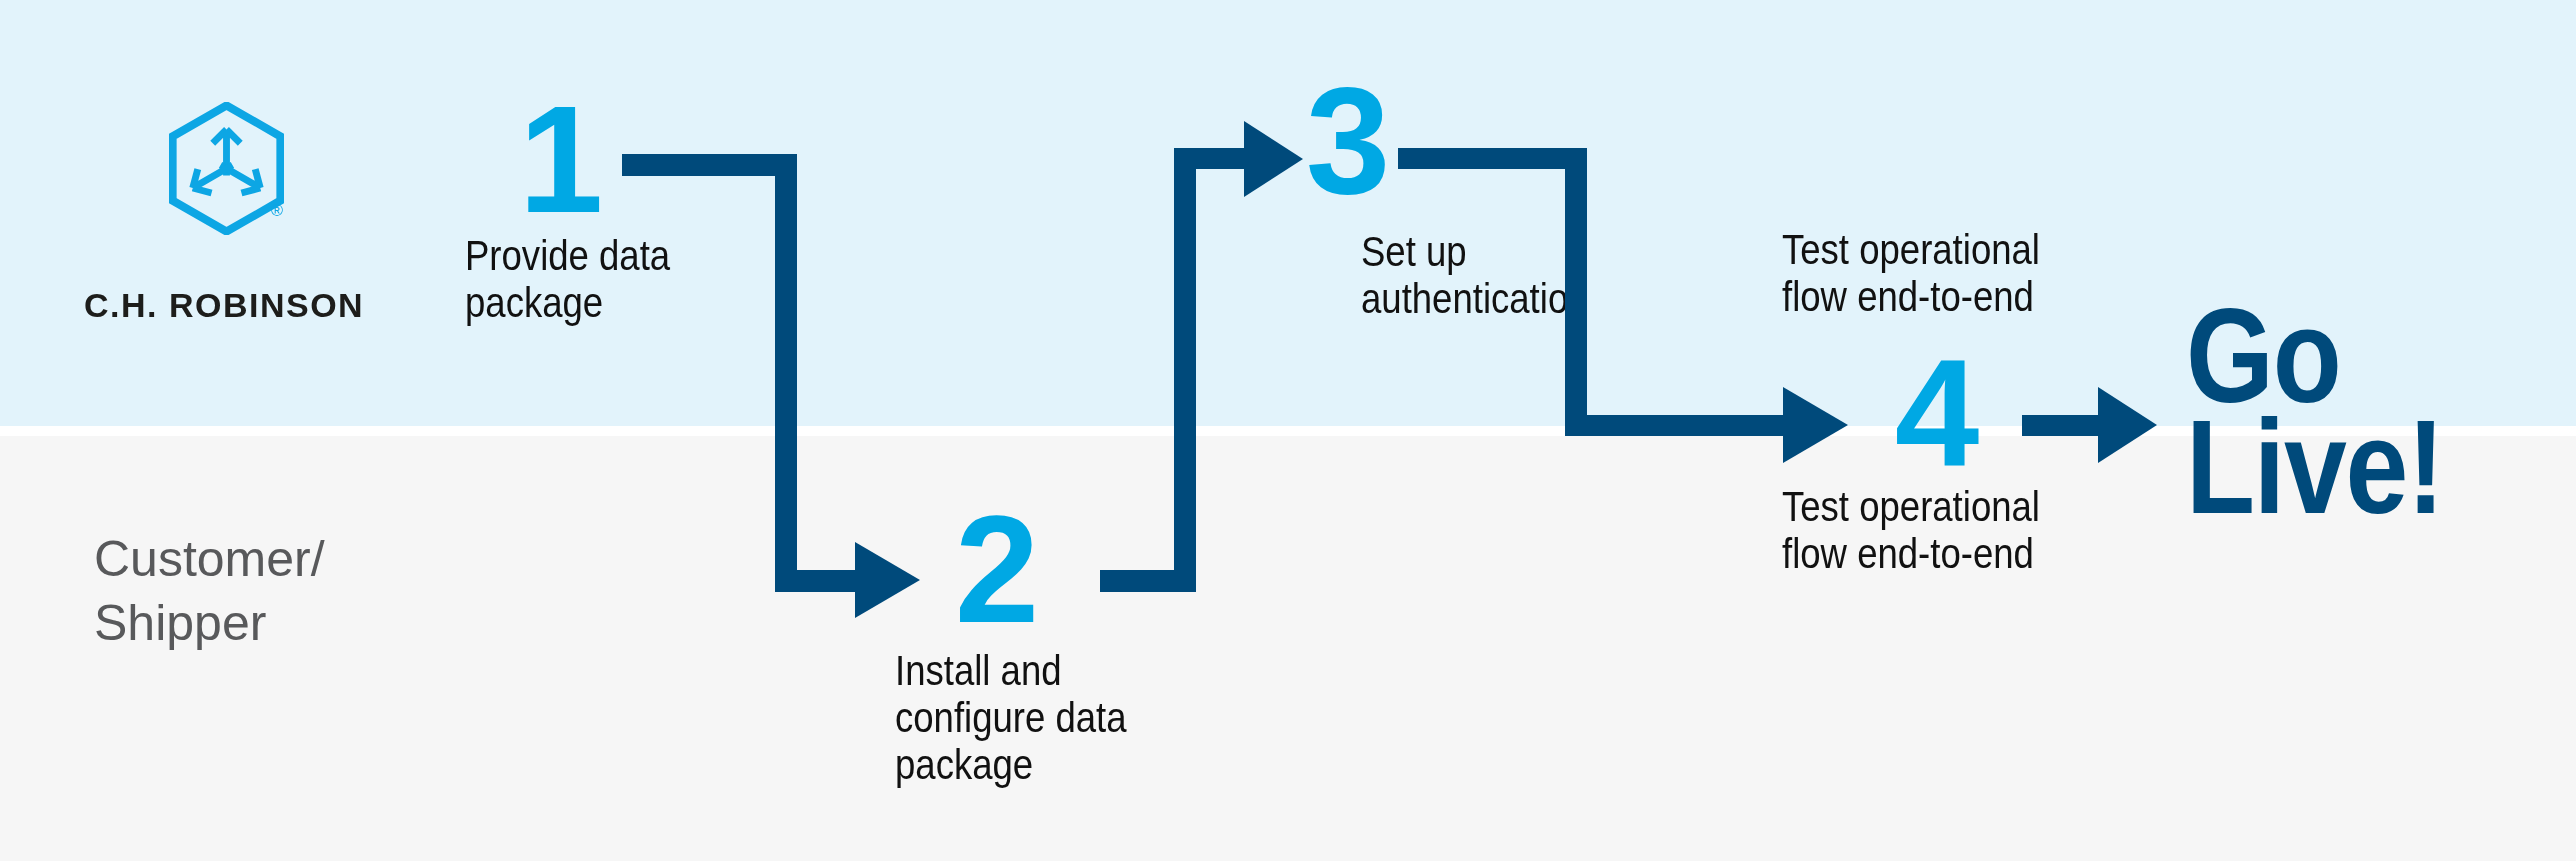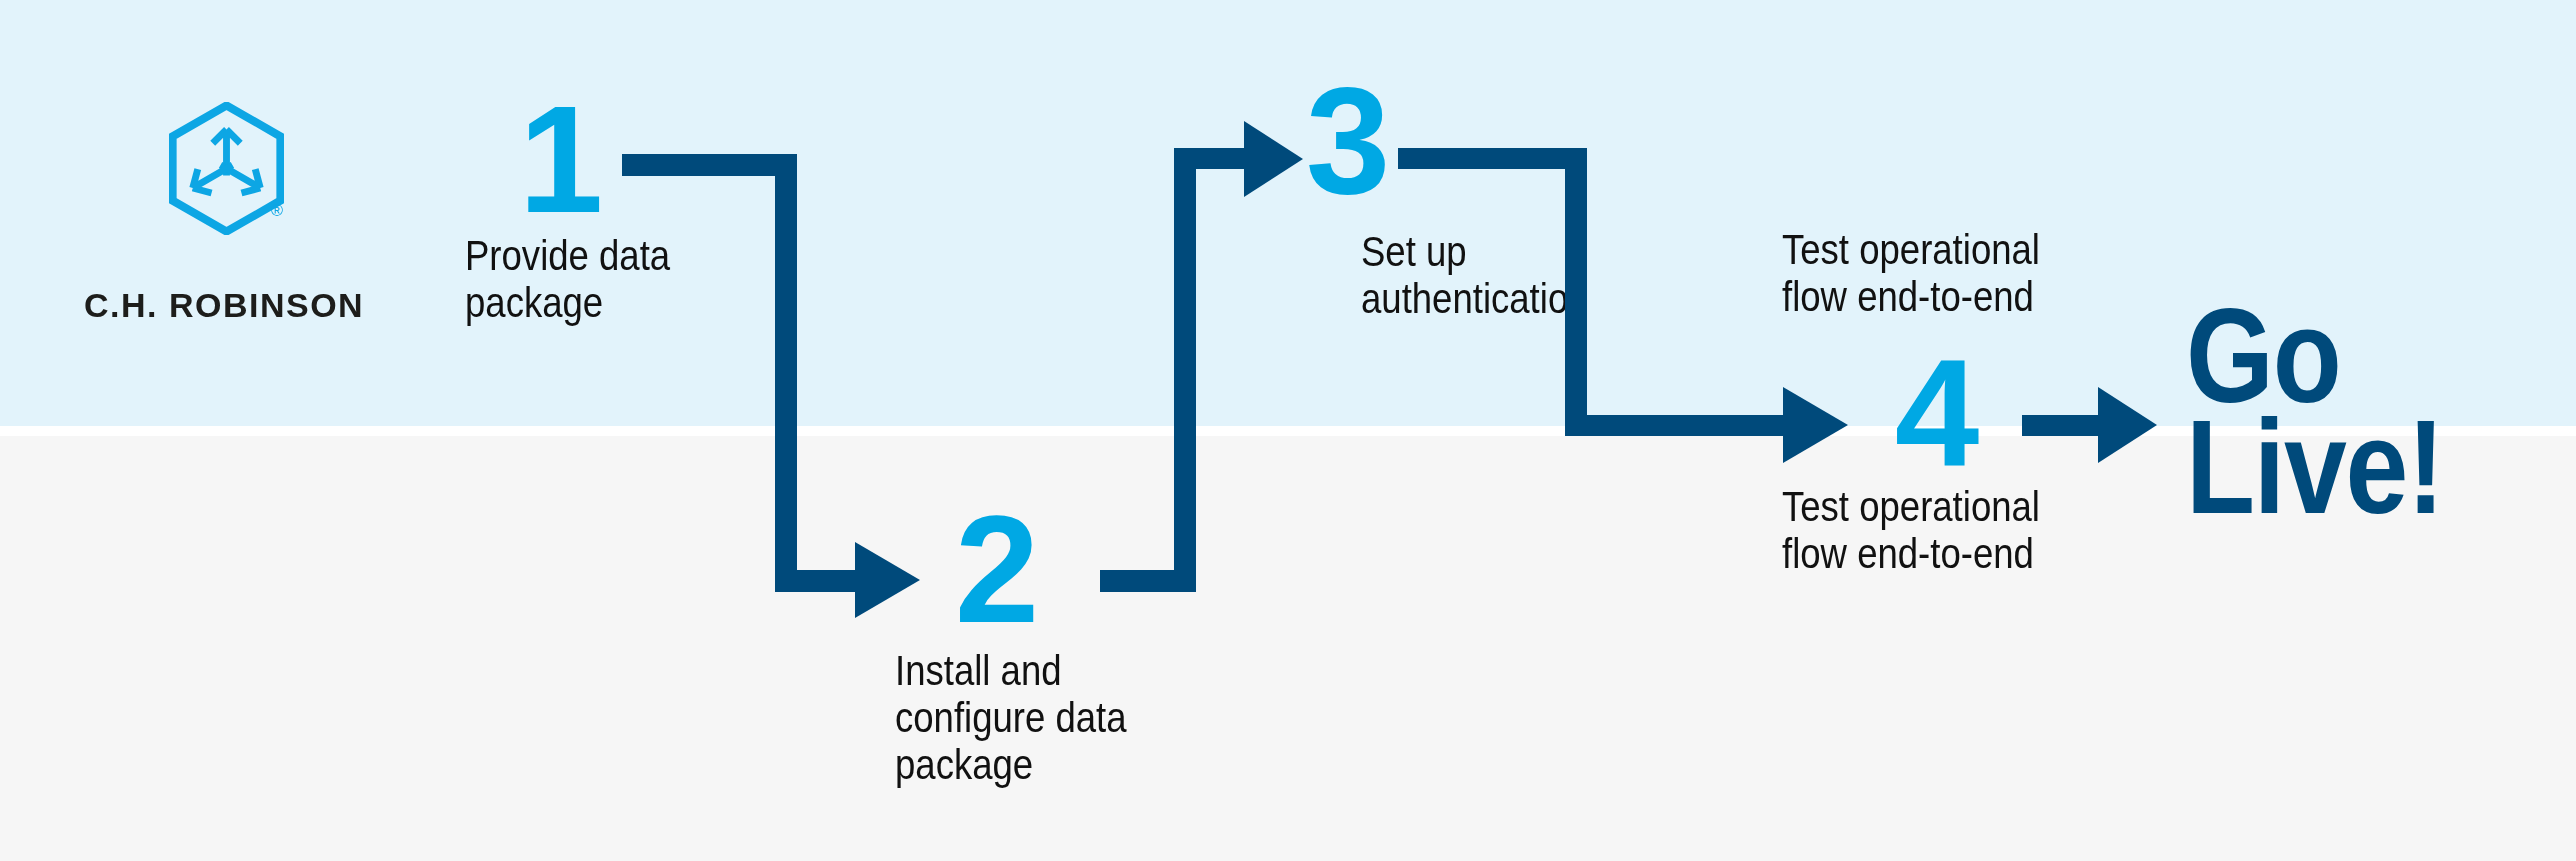--- a/index.html
+++ b/index.html
@@ -95,20 +95,24 @@
           <g transform="translate(50,58) rotate(240)">
             <path d="M0,6 L0,-34 M0,-34 L-12,-22 M0,-34 L12,-22"></path>
           </g>
         </g>
       </g>
     </svg>
     <span class="logo-reg">®</span>
     <div class="logo-text">C.H. ROBINSON</div>
   </div>
 
+  <div class="lane-label">
+    <span>Customer/</span><br>
+    <span>Shipper</span>
+  </div>
 
   <div class="digit digit-1">1</div>
   <div class="digit digit-2">2</div>
   <div class="digit digit-3">3</div>
   <div class="digit digit-4">4</div>
 
   <div class="step-label label-1">
     <span>Provide data</span><br>
     <span>package</span>
   </div>

